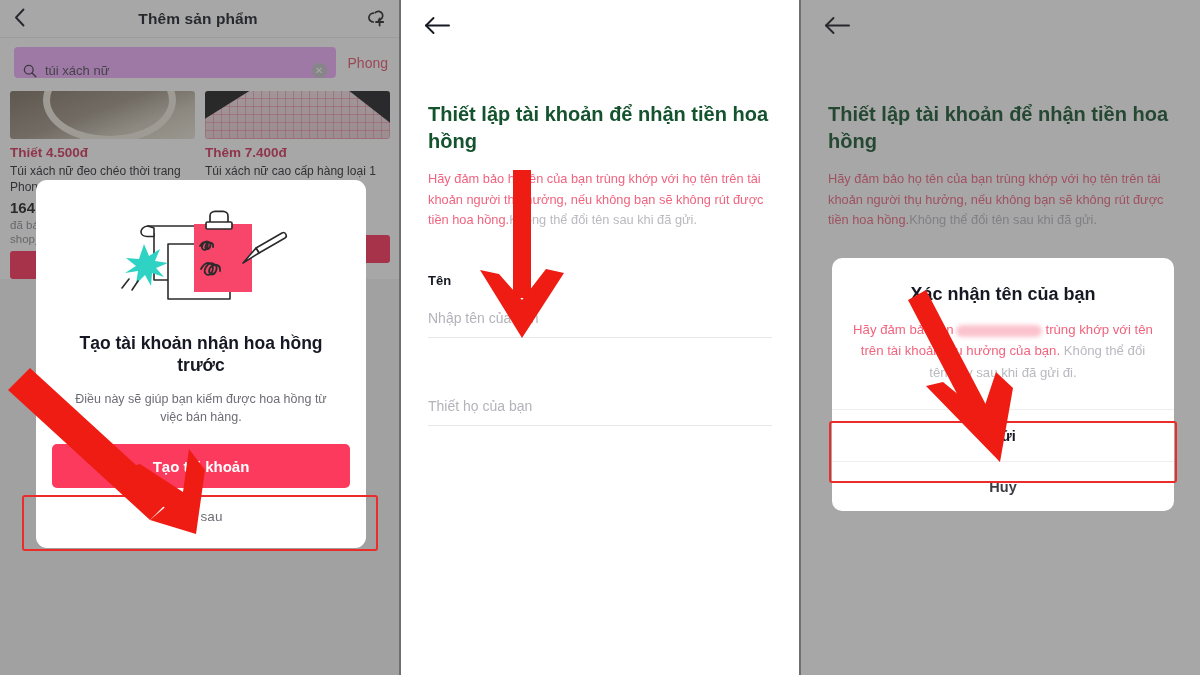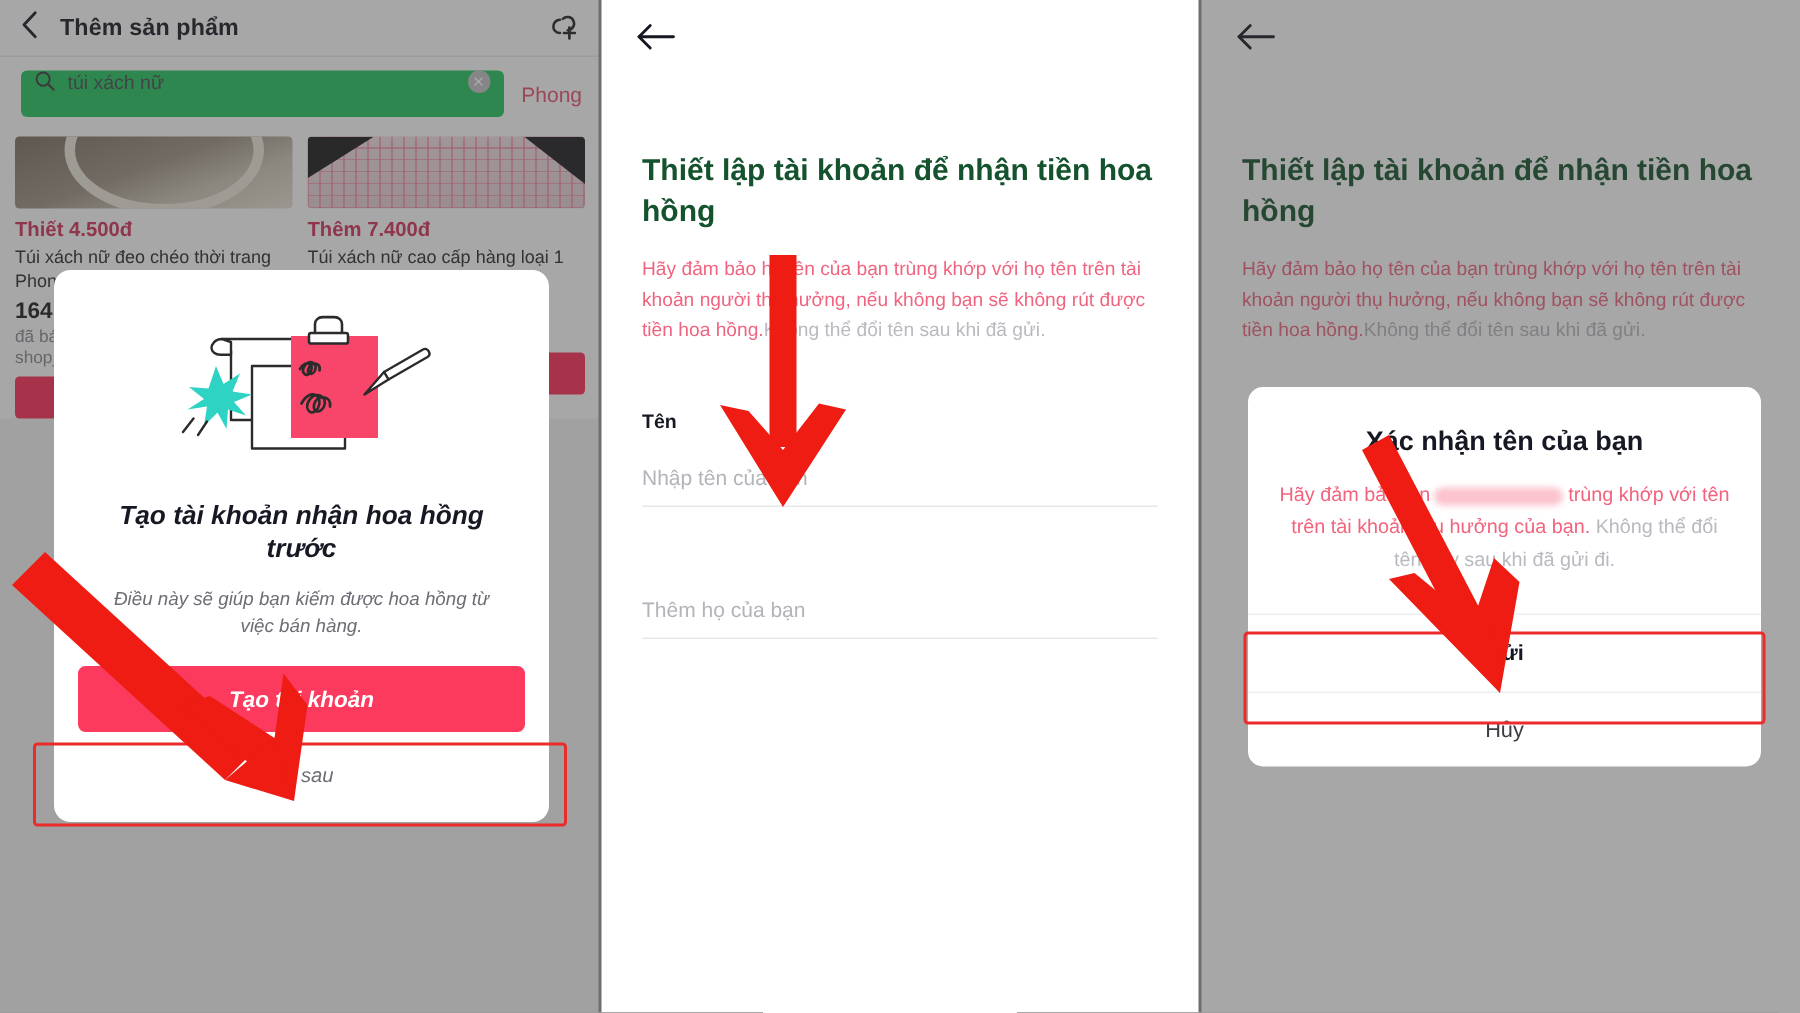--- a/index.html
+++ b/index.html
@@ -17,29 +17,29 @@
 
   
   #panel1 { background: #f4f4f4; }
   .p1-topbar {
     position: relative; height: 38px; background: #fff;
     display: flex; align-items: center; padding: 0 14px;
     border-bottom: 1px solid #ececec;
   }
   .p1-back { width: 26px; font-size: 21px; line-height: 1; color: #111; font-weight: 300; }
   .p1-title {
-    flex: 1; font-size: 15.5px; font-weight: 700; color: #161823;
+    flex: 1; text-align: center; font-size: 15.5px; font-weight: 700; color: #161823;
     letter-spacing: .1px;
   }
   .p1-link-icon { width: 30px; display:flex; justify-content:flex-end; }
 
   .p1-searchrow { display: flex; align-items: center; padding: 9px 12px 9px 14px; background:#fff; }
   .p1-searchbox {
-    flex: 1; height: 31px; background: #22c55e; border-radius: 4px;
-    display: flex; align-items: flex-start; padding: 0 9px; gap: 8px;
+    flex: 1; height: 31px; background: #f0abfc; border-radius: 4px;
+    display: flex; align-items: flex-end; padding: 0 9px; gap: 8px;
   }
   .p1-search-text { font-size: 13px; color: #4a4a52; }
   .p1-clear {
     width: 15px; height: 15px; border-radius: 50%; background: #c3c3c7;
     color: #fff; font-size: 10px; display:flex; align-items:center; justify-content:center;
     margin-left: auto; font-family: "Liberation Sans", sans-serif;
   }
   .p1-search-btn { font-size: 14px; color: #e8536e; padding-left: 12px; }
 
   .p1-grid { display: flex; gap: 10px; padding: 4px 10px 0 10px; background: #fff; }
@@ -66,21 +66,21 @@
   .p1-addbtn {
     margin-top: 6px; height: 28px; background: #fe2c55; border-radius: 3px;
     color: #fff; font-size: 13px; display:flex; align-items:center; justify-content:center;
   }
   .p1-scrim { position: absolute; inset: 0; background: rgba(60,60,60,.45); z-index: 10; }
 
   .p1-dialog {
     position: absolute; left: 36px; top: 180px; width: 330px;
     background: #fff; border-radius: 11px; z-index: 20;
     display: flex; flex-direction: column; align-items: center;
-    padding: 14px 0 0 0; overflow: hidden; font-style: italic;
+    padding: 14px 0 0 0; overflow: hidden;
   }
   .illus { width: 190px; height: 112px; margin: 10px 0 16px 0; }
   .p1-dlg-title {
     font-size: 17.5px; font-weight: 700; color: #161823; text-align: center;
     line-height: 1.28; padding: 0 40px;
   }
   .p1-dlg-sub {
     font-size: 12.5px; color: #6d6d75; text-align: center; line-height: 1.45;
     margin-top: 13px; padding: 0 32px;
   }
@@ -138,21 +138,21 @@
   .redacted {
     display: inline-block; width: 86px; height: 12px; border-radius: 6px;
     background: #fbc3ce; vertical-align: middle; margin: 0 3px;
     filter: blur(2.2px);
   }
   .p3-btn {
     height: 52px; display:flex; align-items:center; justify-content:center;
     font-size: 14.5px; color: #161823; font-weight: 700;
     border-top: 1px solid #eeeef1; position: relative;
   }
-  .p3-btn.cancel { font-weight: 400; color: #3c3c44; height: 50px; }
+  .p3-btn.cancel { font-weight: 700; color: #3c3c44; height: 50px; }
 
   
   .arrow-layer { position: absolute; inset: 0; z-index: 50; pointer-events: none; }
 </style>
 </head>
 <body>
 
 <div class="stage">
 
   <div class="panel" id="panel1">
@@ -268,21 +268,21 @@
     <div class="p2-note">
       <span>Hãy đảm bảo họ tên của bạn trùng khớp với họ tên trên tài khoản người thụ hưởng, nếu không bạn sẽ không rút được tiền hoa hồng.</span><span class="dim">Không thể đổi tên sau khi đã gửi.</span>
     </div>
 
     <div class="p2-field p2-f1">
       <div class="p2-label">Tên</div>
       <div class="p2-input" placeholder="Nhập tên của bạn">Nhập tên của bạn</div>
     </div>
 
     <div class="p2-field p2-f2">
-      <div class="p2-input" placeholder="Nhập họ của bạn">Thêm họ của bạn</div>
+      <div class="p2-input" placeholder="Nhập họ của bạn">Thiết họ của bạn</div>
     </div>
 
     <svg class="arrow-layer" viewBox="0 0 400 675">
       <g>
         <path d="M113 170 L131 170 L131 298 L113 298 Z" fill="#ee1c12"></path>
         <path d="M122 338 L80 270 L99 274 L122 300 L146 269 L164 273 Z" fill="#ee1c12"></path>
       </g>
     </svg>
   </div>
 

